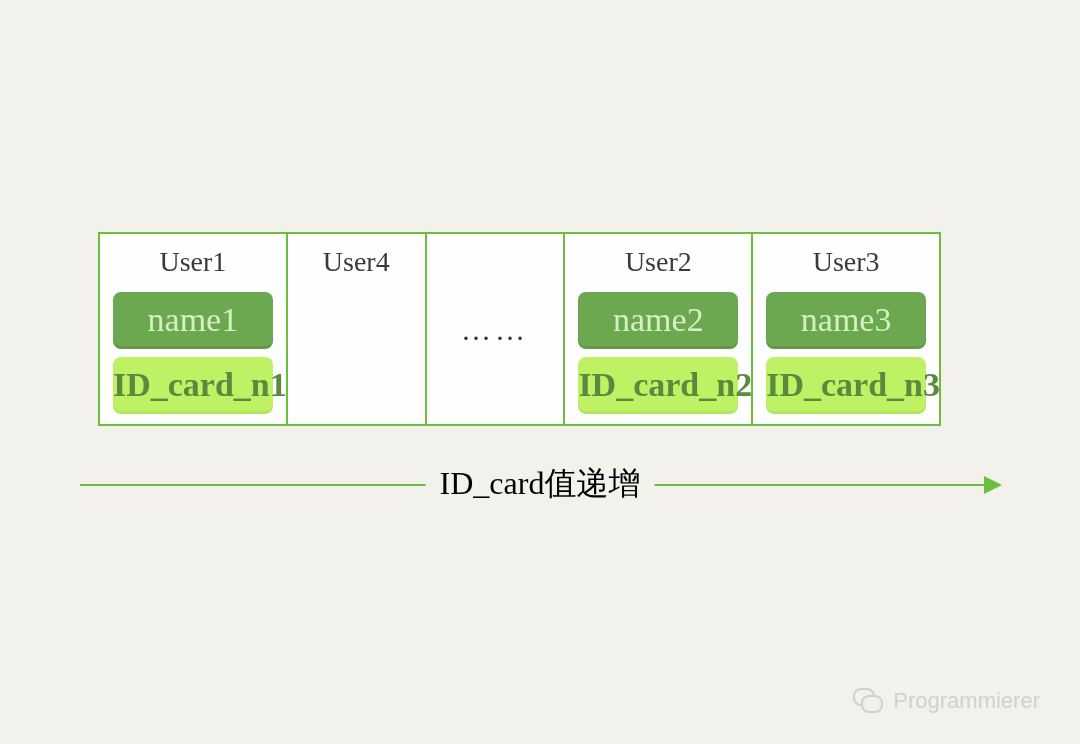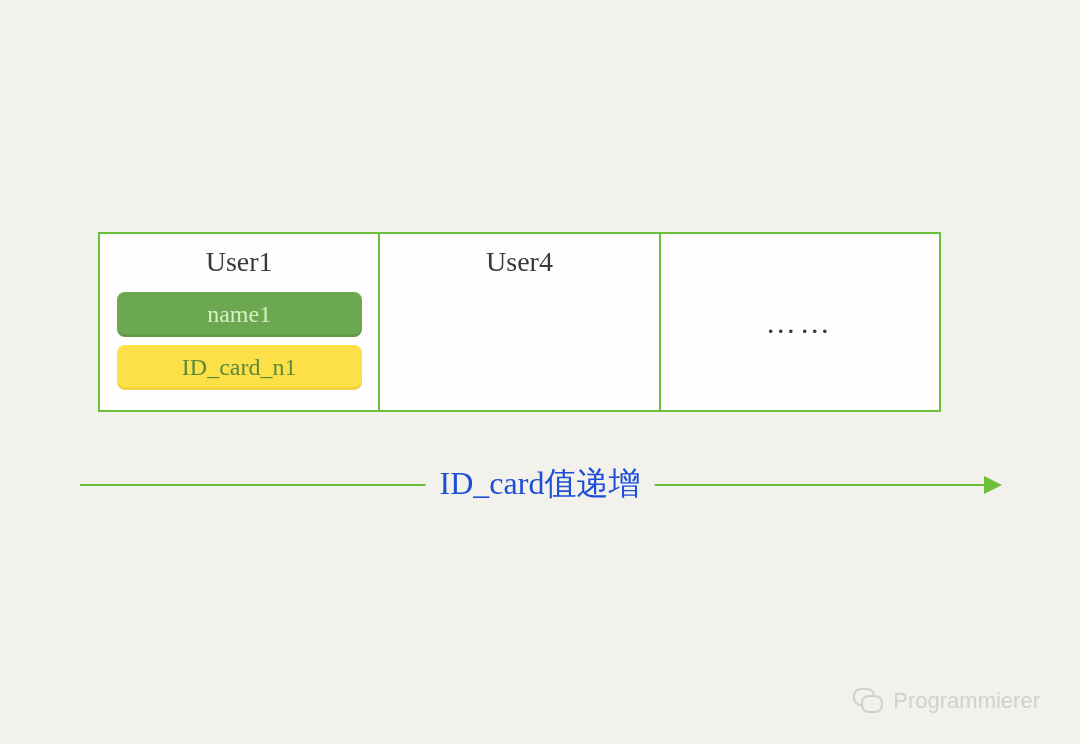--- a/index.html
+++ b/index.html
@@ -39,32 +39,33 @@
     .cell-title {
       font-size: 28px;
       color: #3a3a3a;
       margin-bottom: 6px;
     }
     .pill {
       width: 92%;
       padding: 8px 0;
       border-radius: 8px;
       text-align: center;
-      font-size: 24px;
+      font-size: 34px;
       line-height: 1.2;
     }
     .pill-name {
       background: #6ba84f;
       color: #d6f0c4;
       box-shadow: inset 0 -3px 0 rgba(0,0,0,0.08);
     }
     .pill-id {
-      background: #fde047;
+      background: #bef264;
       color: #5a8a3e;
       box-shadow: inset 0 -3px 0 rgba(0,0,0,0.05);
+      font-weight: bold;
     }
     .ellipsis-cell {
       justify-content: center;
       align-items: center;
     }
     .ellipsis-text {
       font-size: 30px;
       color: #3a3a3a;
       letter-spacing: 4px;
     }
@@ -94,21 +95,21 @@
       border-left: 18px solid #6bbf3a;
     }
     .arrow-label {
       position: absolute;
       left: 50%;
       top: 8px;
       transform: translateX(-50%);
       background: #f2f1ec;
       padding: 0 14px;
       font-size: 32px;
-      color: #1d4ed8;
+      color: #000000;
       white-space: nowrap;
     }
     .watermark {
       position: absolute;
       bottom: 30px;
       right: 40px;
       display: flex;
       align-items: center;
       gap: 8px;
       color: #d0d0cc;
@@ -153,21 +154,31 @@
     </div>
 
     <div class="cell">
       <div class="cell-title">User4</div>
     </div>
 
     <div class="cell ellipsis-cell">
       <div class="ellipsis-text">……</div>
     </div>
 
+    <div class="cell">
+      <div class="cell-title">User2</div>
+      <div class="pill pill-name">name2</div>
+      <div class="pill pill-id">ID_card_n2</div>
+    </div>
 
+    <div class="cell">
+      <div class="cell-title">User3</div>
+      <div class="pill pill-name">name3</div>
+      <div class="pill pill-id">ID_card_n3</div>
+    </div>
 
   </div>
 </div>
 
 <div class="arrow-area">
   <div class="arrow-line"></div>
   <div class="arrow-head"></div>
   <div class="arrow-label">ID_card值递增</div>
 </div>
 

